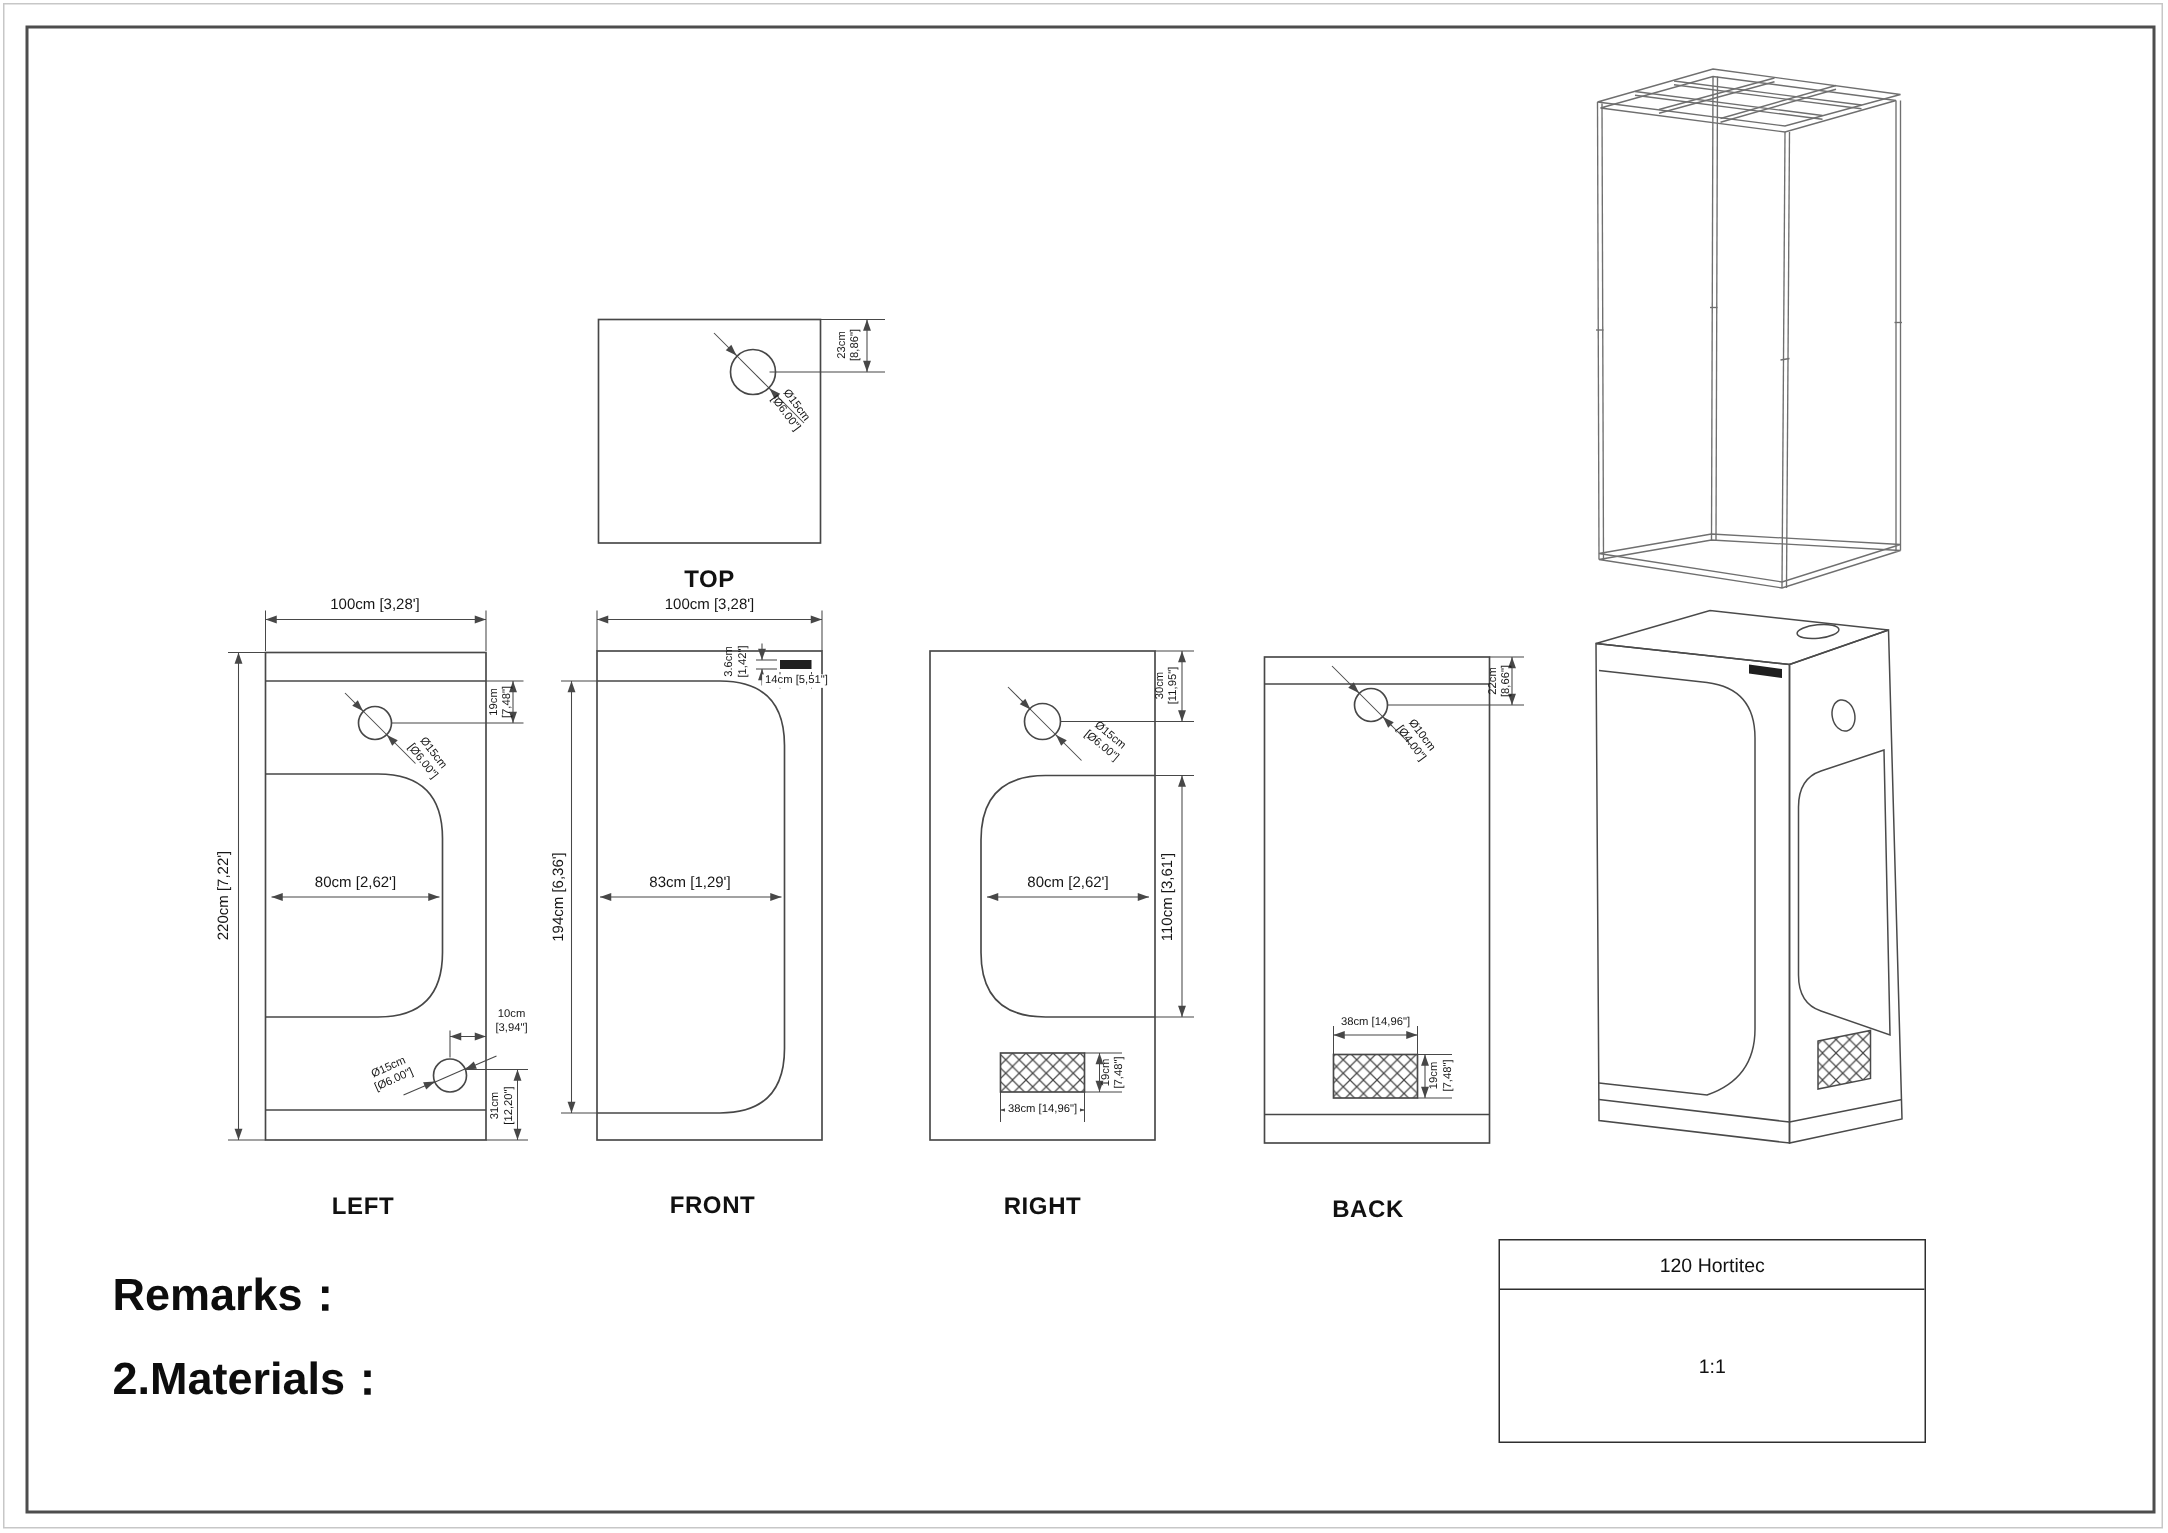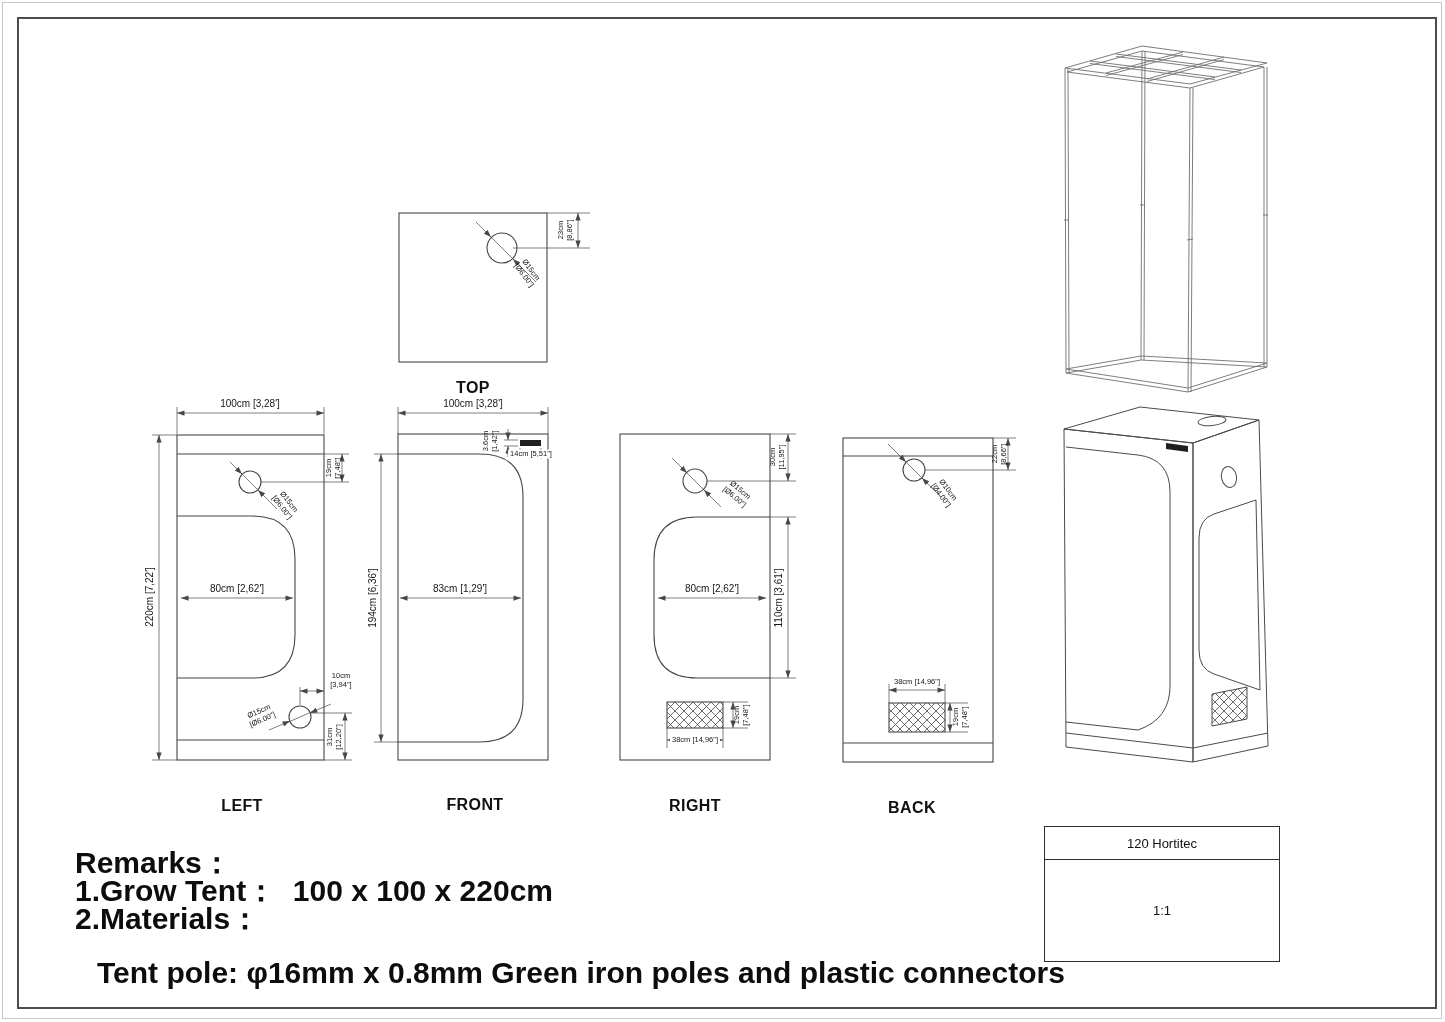--- a/index.html
+++ b/index.html
@@ -12,21 +12,21 @@
   .dm{fill:none;stroke:#474747;stroke-width:0.7;}
   .wf{fill:none;stroke:#6f6f6f;stroke-width:0.9;}
   .bx{fill:none;stroke:#4a4a4a;stroke-width:1;}
   .t{position:absolute;transform:translate(-50%,-50%);white-space:pre;font-size:10px;line-height:1.18;}
   .two{display:flex;flex-direction:column;align-items:center;text-align:center;}
   .sm{font-size:7.5px;}
   .rot{transform:translate(-50%,-50%) rotate(-90deg);}
   .bg{background:#fff;padding:0 2px;}
   .vtitle{font-weight:700;font-size:16px;letter-spacing:.4px;color:#111;text-align:center;}
   .remark{position:absolute;font-weight:700;color:#0d0d0d;font-size:30px;white-space:pre;}
-  .tblock{position:absolute;left:1044px;top:826px;width:236px;height:136px;border:1.5px solid #2e2e2e;
+  .tblock{position:absolute;left:999px;top:826px;width:285px;height:136px;border:1.5px solid #2e2e2e;
           display:flex;flex-direction:column;box-sizing:border-box;}
   .tb-row{display:flex;align-items:center;justify-content:center;border-bottom:1.5px solid #2e2e2e;color:#111;box-sizing:border-box;}
   .tb-row:last-child{border-bottom:none;}
   .tb-1{height:33px;font-size:13px;}
   .tb-2{height:39px;font-size:19px;}
   .tb-3{height:31px;font-size:14px;}
   .tb-4{flex:1;font-size:13px;}
 </style>
 </head>
 <body>
@@ -263,21 +263,19 @@
     <span>[Ø4.00"]</span>
   </div>
   <div class="t sm bg" style="left:917px;top:682px">38cm [14,96"]</div>
   <div class="t two sm rot" style="left:961px;top:717px">
     <span>19cm</span>
     <span>[7,48"]</span>
   </div>
   <div class="t vtitle" style="left:912px;top:808px">BACK</div>
 
   <div class="remark" style="left:75px;top:843px">Remarks：</div>
-  <div class="remark" style="left:75px;top:871px">1.Grow Tent：  100 x 100 x 220cm</div>
   <div class="remark" style="left:75px;top:899px">2.Materials：</div>
-  <div class="remark" style="left:97px;top:956px">Tent pole: φ16mm x 0.8mm Green iron poles and plastic connectors</div>
 
   <div class="tblock">
     <div class="tb-row tb-1">120 Hortitec</div>
     <div class="tb-row tb-4">1:1</div>
   </div>
 </div>
 
 </body></html>

